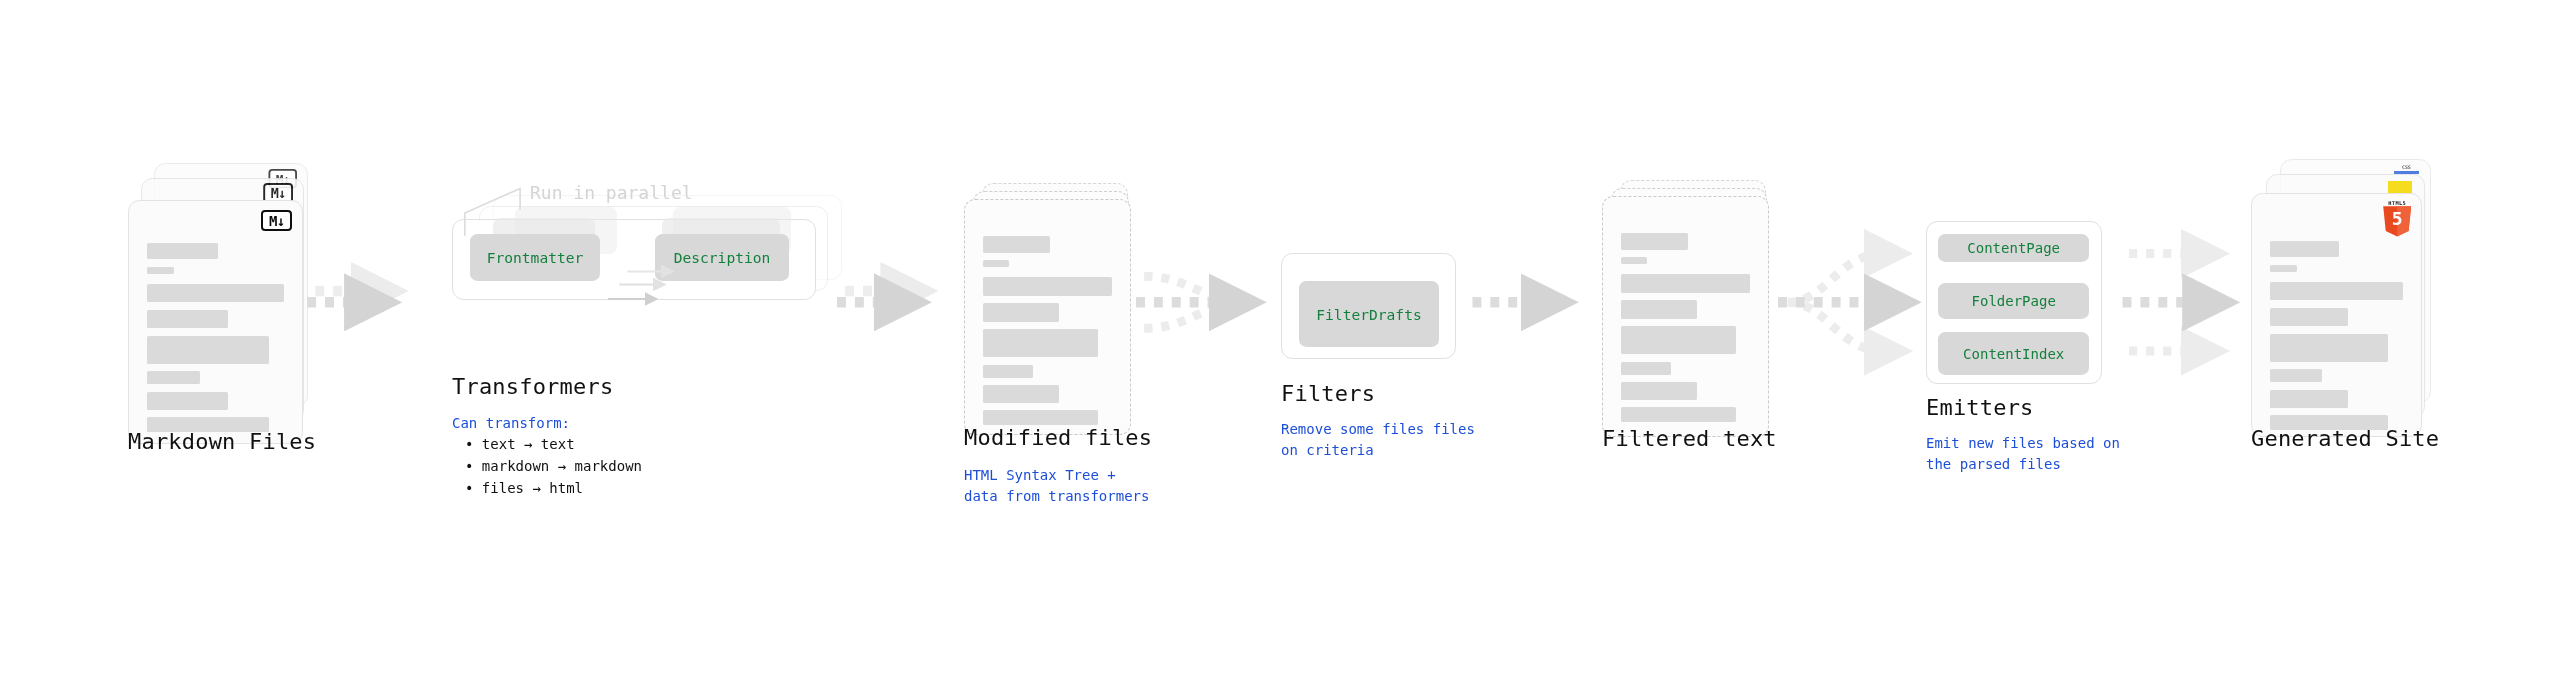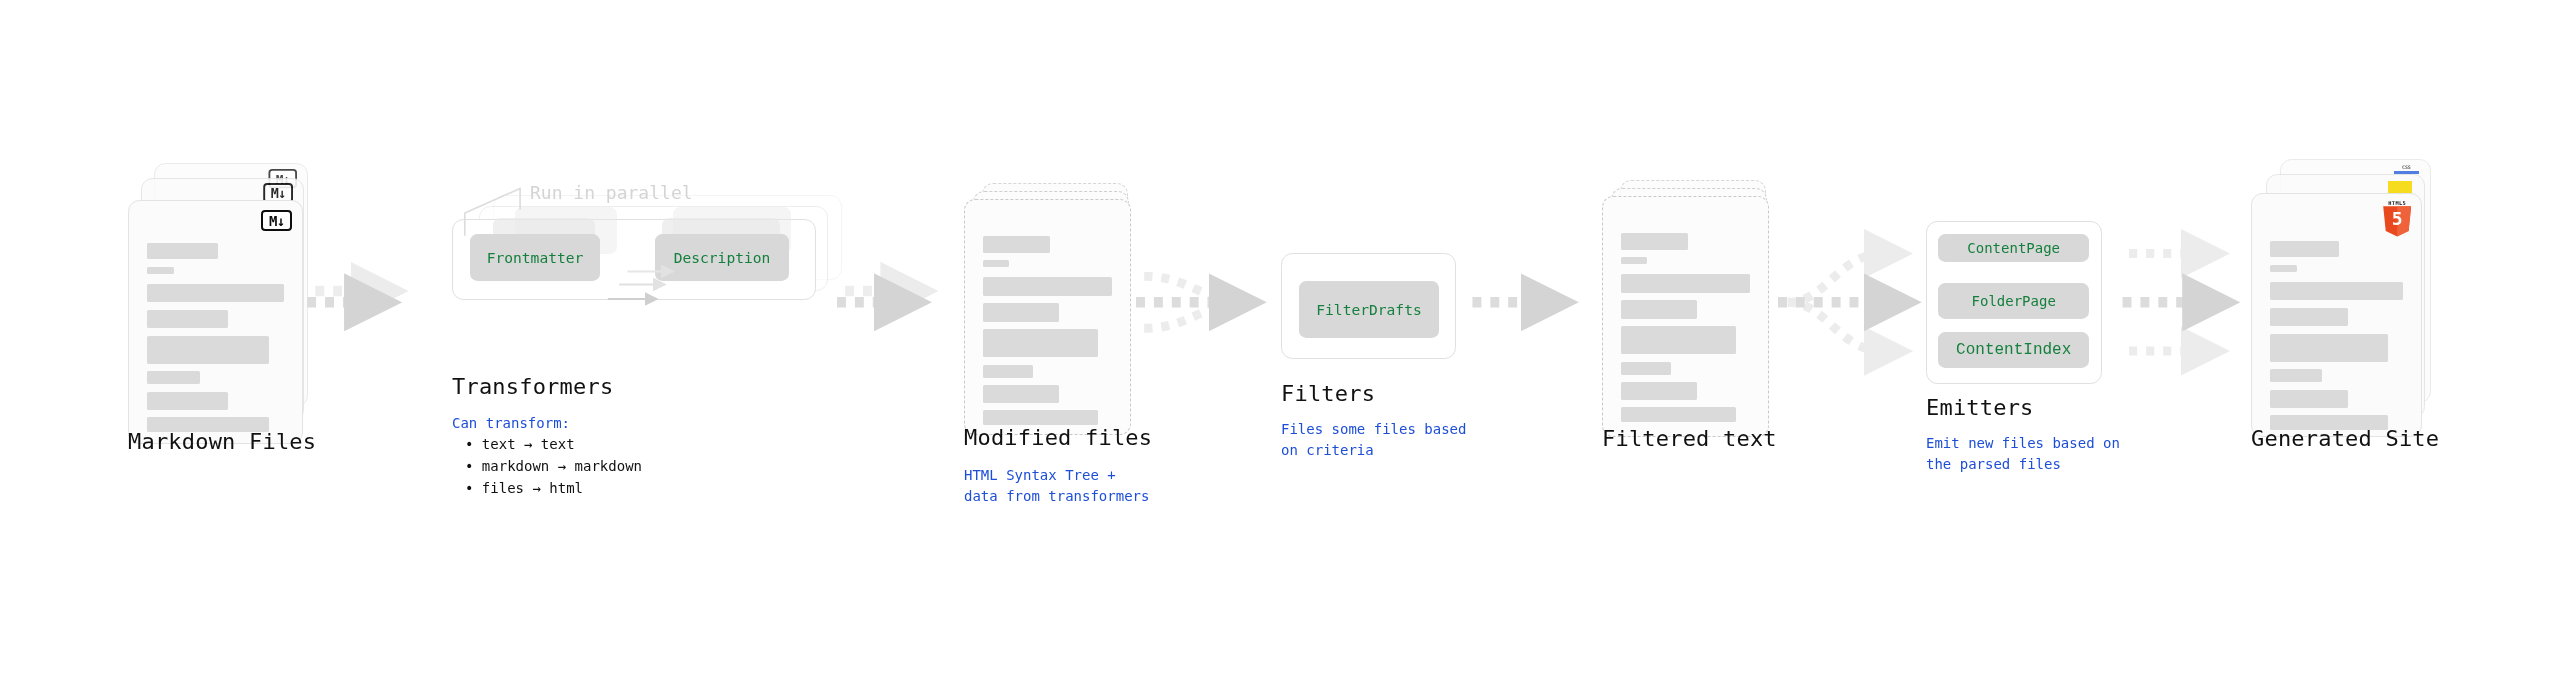--- a/index.html
+++ b/index.html
@@ -236,25 +236,25 @@
     </div>
   </div>
 
   <div class="title" style="left:964px; top:425px;">Modified files</div>
   <div class="sub" style="left:964px; top:465px;">HTML Syntax Tree +
 data from transformers</div>
 
   <div class="node" style="left:1281px; top:253px;">
     <div class="pbox" style="left:0px; top:0px; width:175px; height:106px;">
     </div>
-    <div class="chip" style="left:18px; top:28.4px; width:140px; height:57px;">FilterDrafts</div>
+    <div class="chip" style="left:18px; top:28.4px; width:140px; height:66px;">FilterDrafts</div>
   </div>
 
   <div class="title" style="left:1281px; top:381px;">Filters</div>
-  <div class="sub" style="left:1281px; top:419px;">Files some files based
+  <div class="sub" style="left:1281px; top:419px;">Remove some files files
 on criteria</div>
 
   <div class="node" style="left:1602px; top:180px; width:195px; height:276px;">
     <div class="doc-stack">
       <div class="doc dashed back2" style="left:18px; top:0px; width:146px; height:241px;"></div>
       <div class="doc dashed back1" style="left:9px; top:8.1px; width:156px; height:241px;"></div>
       <div class="doc dashed" style="left:0px; top:16.3px; width:167px; height:241px;">
         <div class="doc-lines" style="top:36px;">
           <div class="ln" style="width:52%; height:16.3px;"></div>
           <div class="ln" style="width:20%; height:7.3px;"></div>
@@ -269,21 +269,21 @@
     </div>
   </div>
 
   <div class="title" style="left:1602px; top:426px;">Filtered text</div>
 
   <div class="node" style="left:1926px; top:221px;">
     <div class="pbox" style="left:0px; top:0px; width:176px; height:163px;">
     </div>
     <div class="chip" style="left:12.2px; top:13px; width:151px; height:28px; font-size:14px;">ContentPage</div>
     <div class="chip" style="left:12.2px; top:62px; width:151px; height:36px; font-size:14px;">FolderPage</div>
-    <div class="chip" style="left:12.2px; top:111px; width:151px; height:36px; font-size:16px;font-family:Liberation Mono, monospace;">ContentIndex</div>
+    <div class="chip" style="left:12.2px; top:111px; width:151px; height:43px; font-size:14px;">ContentIndex</div>
   </div>
 
   <div class="title" style="left:1926px; top:395px;">Emitters</div>
   <div class="sub" style="left:1926px; top:433px;">Emit new files based on
 the parsed files</div>
 
   <div class="node" style="left:2251px; top:159px; width:211px; height:301px;">
     <div class="doc-stack">
 
       <div class="doc back2" style="left:29px; top:0px; width:151px; height:244px;">

